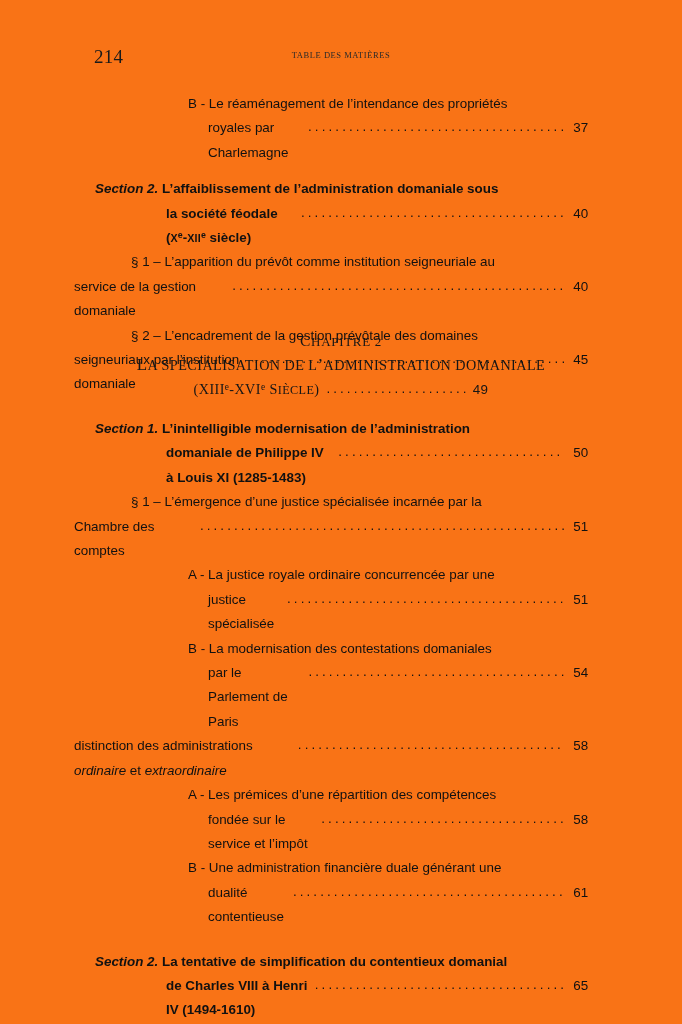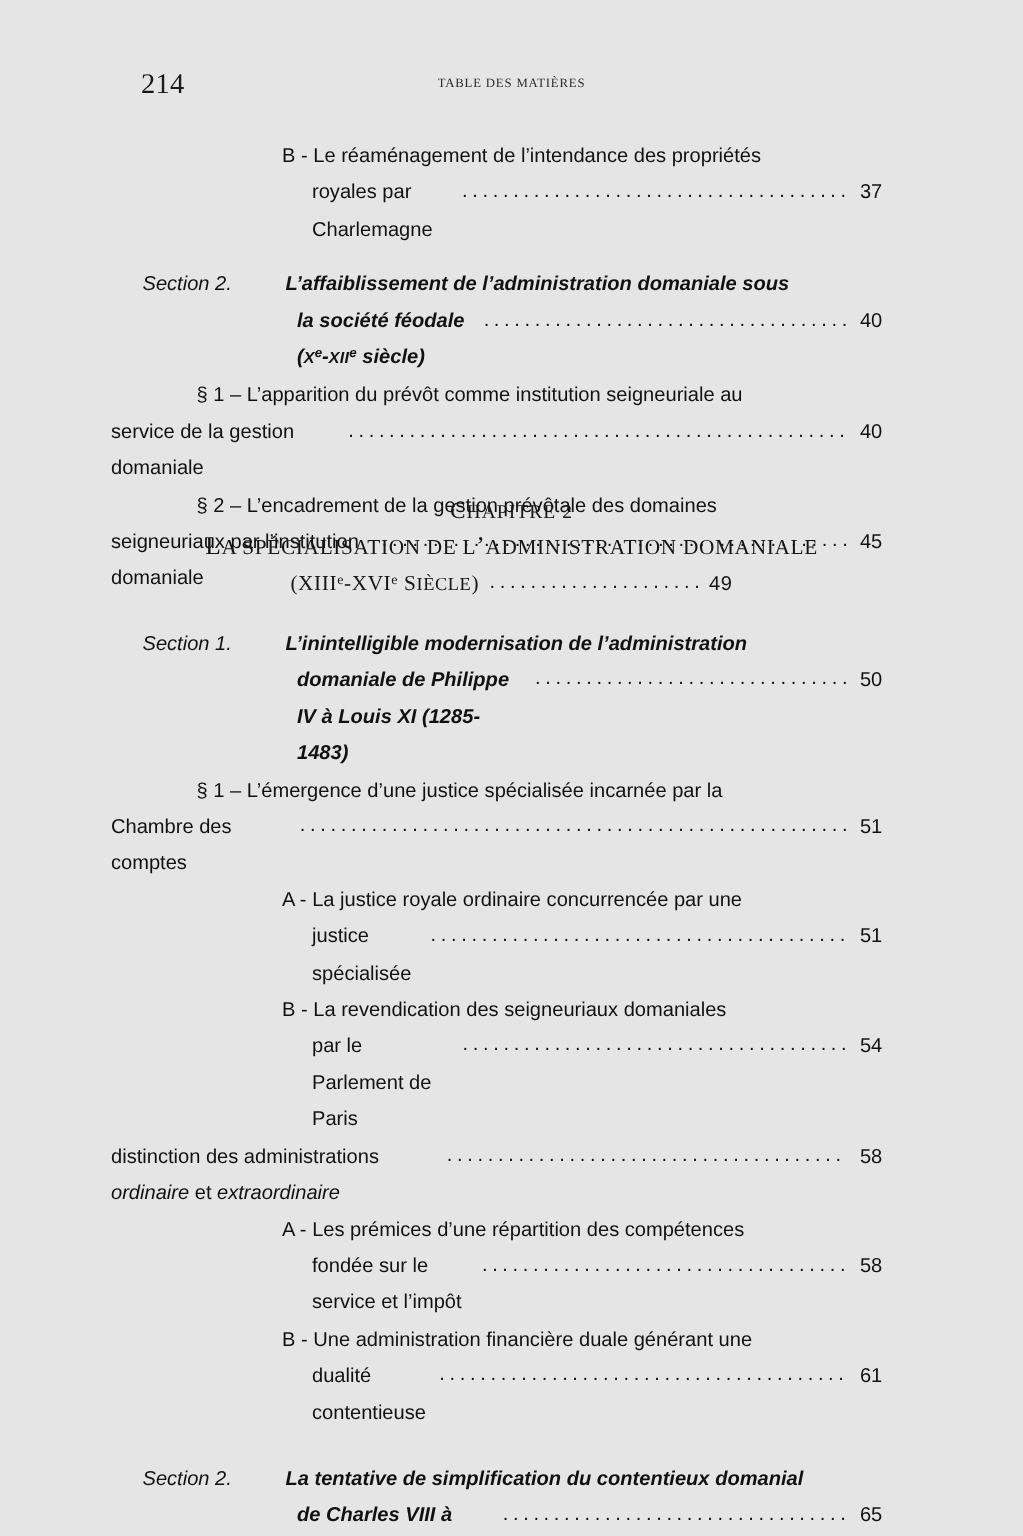--- a/index.html
+++ b/index.html
@@ -12,21 +12,21 @@
     height: 1024px;
     position: relative;
     font-family: "Liberation Sans", sans-serif;
     color: #0d0d0d;
     -webkit-font-smoothing: antialiased;
   }
 
   .page {
     position: absolute;
     inset: 0;
-    background: #e5e5e5;
+    background: #f97316;
   }
 
   
   .running-head {
     position: absolute;
     top: 44px;
     left: 0;
     right: 0;
     height: 26px;
   }
@@ -105,26 +105,24 @@
   
   .lvl-section     { padding-left: 95px; }
   .lvl-section-ind { padding-left: 166px; }
   .lvl-para        { padding-left: 131px; }
   .lvl-para-ind    { padding-left: 74px; }
   .lvl-ab          { padding-left: 188px; }
   .lvl-ab-ind      { padding-left: 208px; }
 
   .sec-label {
     font-style: italic;
-    font-weight: 400;
+    font-weight: 700;
   }
   .sec-title {
-    font-style: italic;
     font-weight: 700;
-    margin-left: 32px;
   }
   .it { font-style: italic; }
 
   .sup {
     font-size: 0.66em;
     vertical-align: 0.42em;
     line-height: 0;
   }
   .sc-roman {
     font-size: 0.80em;
@@ -305,21 +303,21 @@
         <div class="leader-row">
           <span class="lead-text">justice spécialisée</span>
           <span class="dots">............................................................</span>
           <span class="pageno">51</span>
         </div>
       </div>
     </div>
 
     <div>
       <div class="entry lvl-ab">
-        <span class="txt">B - La revendication des seigneuriaux domaniales</span>
+        <span class="txt">B - La modernisation des contestations domaniales</span>
       </div>
       <div class="entry lvl-ab-ind">
         <div class="leader-row">
           <span class="lead-text">par le Parlement de Paris</span>
           <span class="dots">............................................................</span>
           <span class="pageno">54</span>
         </div>
       </div>
     </div>
 

